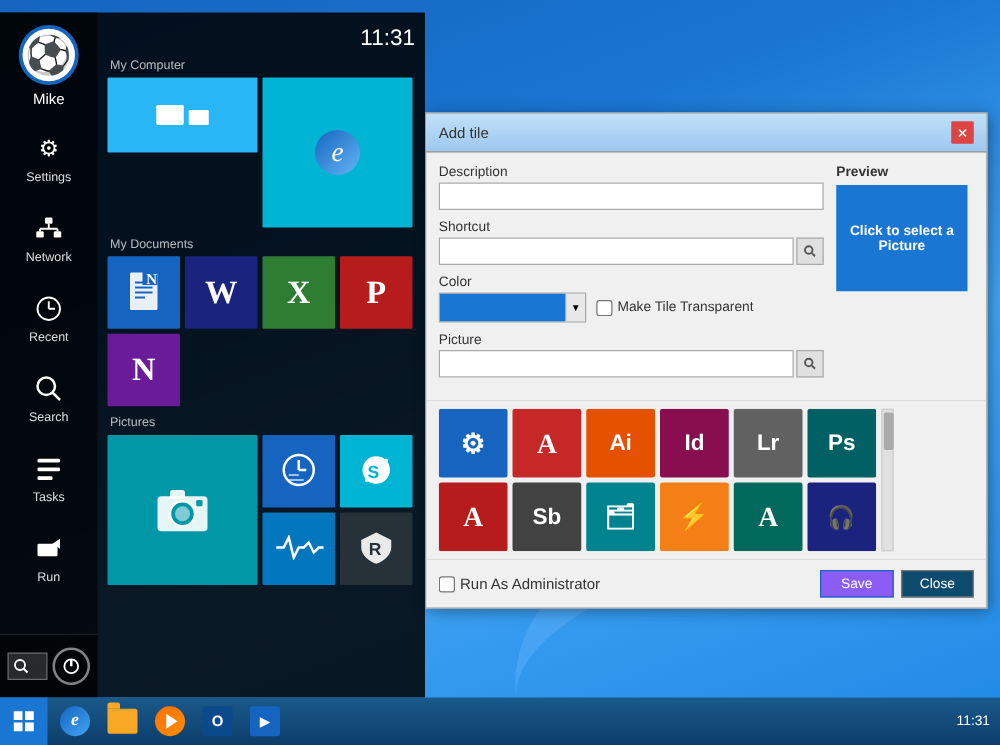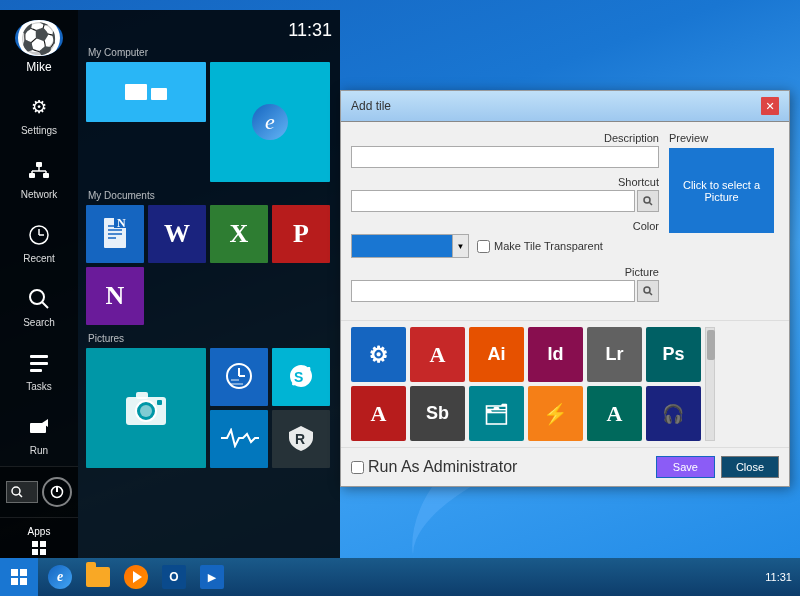--- a/index.html
+++ b/index.html
@@ -329,32 +329,32 @@
       display: flex;
       gap: 10px;
     }
 
     .dialog-left {
       flex: 1;
     }
 
     .dialog-right {
       width: 110px;
+      font-weight: bold;
     }
 
     .form-group {
       margin-bottom: 8px;
     }
 
     .form-label {
       font-size: 11px;
       color: #333;
       display: block;
       margin-bottom: 2px;
-      text-align: right;
     }
 
     .form-input {
       width: 100%;
       height: 22px;
       border: 1px solid #aaa;
       background: white;
       padding: 2px 4px;
       font-size: 11px;
       outline: none;
@@ -470,21 +470,21 @@
       align-items: center;
       justify-content: space-between;
       border-top: 1px solid #ddd;
     }
 
     .run-as-admin {
       display: flex;
       align-items: center;
       gap: 4px;
     }
-    .run-as-admin label { font-size: 16px; color: #333; }
+    .run-as-admin label { font-size: 12px; color: #333; }
 
     .footer-buttons {
       display: flex;
       gap: 6px;
     }
 
     .btn-save {
       padding: 4px 16px;
       background: #8b5cf6;
       color: white;
@@ -630,31 +630,20 @@
               <line x1="8" y1="8" x2="11" y2="11" stroke="white" stroke-width="1.5"></line>
             </svg>
           </div>
           <div class="power-btn">
             <svg width="14" height="14" viewBox="0 0 14 14" fill="none">
               <circle cx="7" cy="7" r="5.5" stroke="white" stroke-width="1.5"></circle>
               <line x1="7" y1="2" x2="7" y2="7" stroke="white" stroke-width="2"></line>
             </svg>
           </div>
         </div>
-        <div style="text-align:center; padding:3px 0; background:rgba(0,0,0,0.5); border-top:1px solid rgba(255,255,255,0.1);">
-          <span style="color:white; font-size:10px;">Apps</span>
-          <div style="display:flex; justify-content:center; margin-top:2px;">
-            <div style="display:grid; grid-template-columns:1fr 1fr; gap:2px; width:14px; height:14px;">
-              <span style="background:white; display:block;"></span>
-              <span style="background:white; display:block;"></span>
-              <span style="background:white; display:block;"></span>
-              <span style="background:white; display:block;"></span>
-            </div>
-          </div>
-        </div>
       </div>
     </div>
 
     <div class="start-menu-right">
       <div class="time-display">11:31</div>
 
       <div class="tiles-section">
         <div class="section-label">My Computer</div>
         <div class="tiles-row">
 

